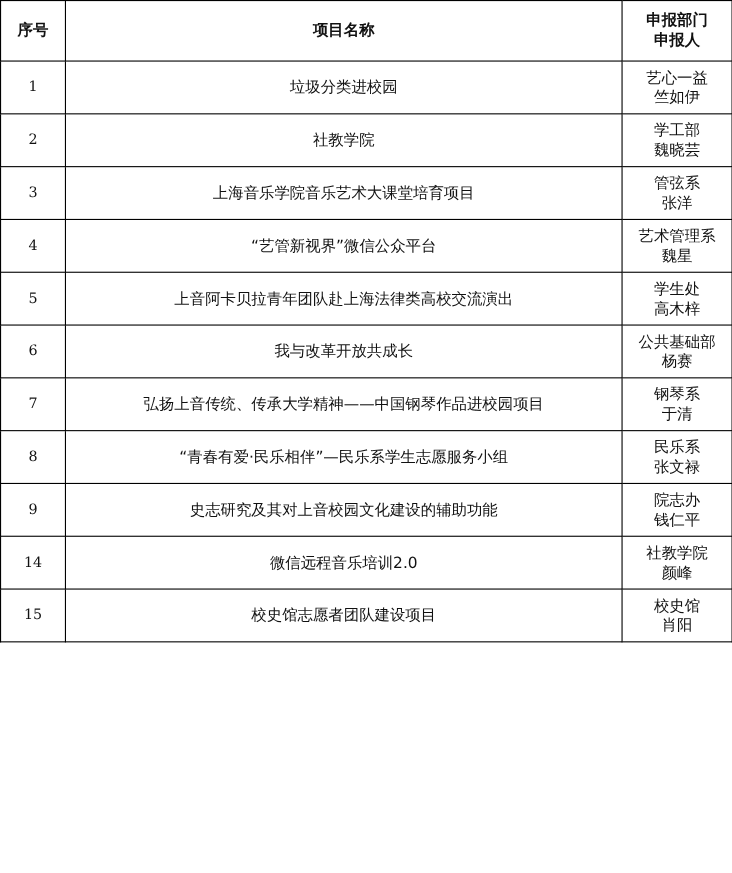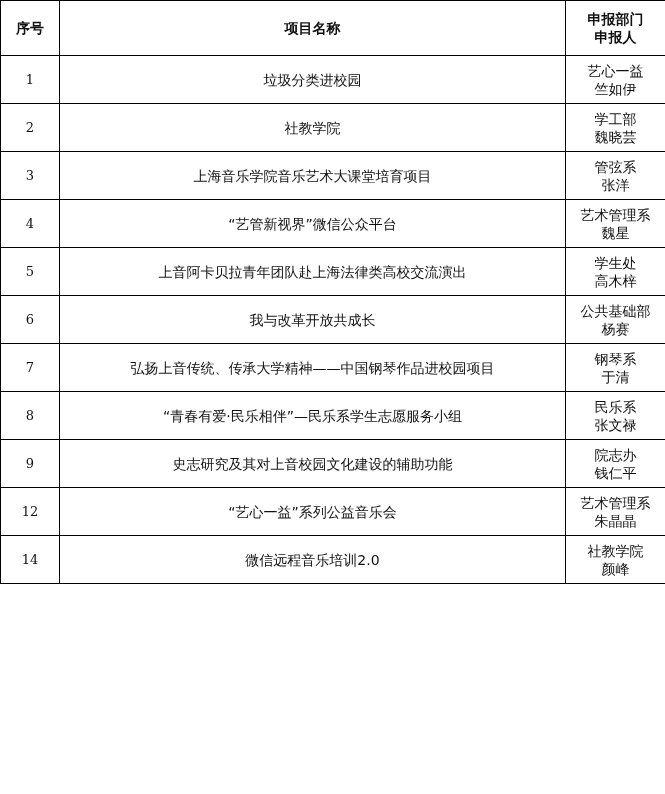--- a/index.html
+++ b/index.html
@@ -112,29 +112,29 @@
       </tr>
       <tr>
         <td class="num">9</td>
         <td>史志研究及其对上音校园文化建设的辅助功能</td>
         <td>
           <span class="dept-line">院志办</span>
           <span class="dept-line">钱仁平</span>
         </td>
       </tr>
       <tr>
-        <td class="num">12</td>
-        <td>“艺心一益”系列公益音乐会</td>
-        <td>
-          <span class="dept-line">艺术管理系</span>
-          <span class="dept-line">朱晶晶</span>
-        </td>
-      </tr>
-      <tr>
         <td class="num">14</td>
         <td>微信远程音乐培训2.0</td>
         <td>
           <span class="dept-line">社教学院</span>
           <span class="dept-line">颜峰</span>
         </td>
       </tr>
+      <tr>
+        <td class="num">15</td>
+        <td>校史馆志愿者团队建设项目</td>
+        <td>
+          <span class="dept-line">校史馆</span>
+          <span class="dept-line">肖阳</span>
+        </td>
+      </tr>
     </tbody>
 </table>
 
 </body></html>

